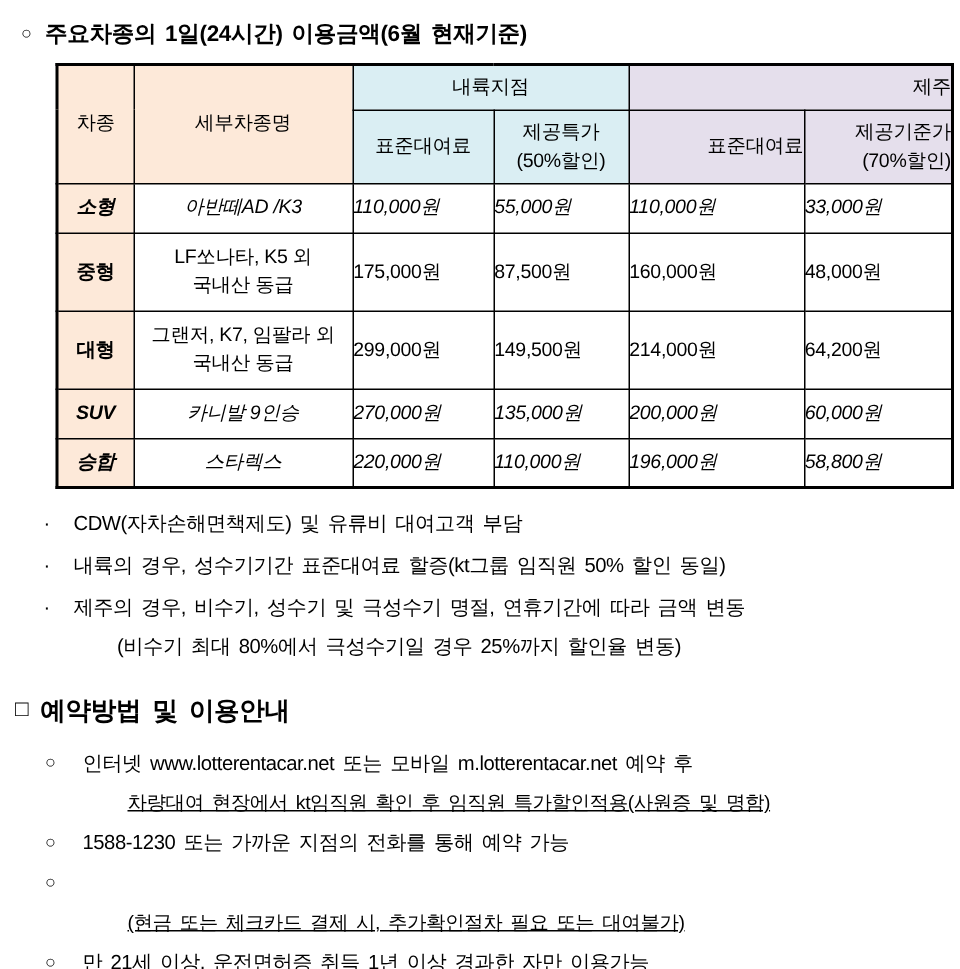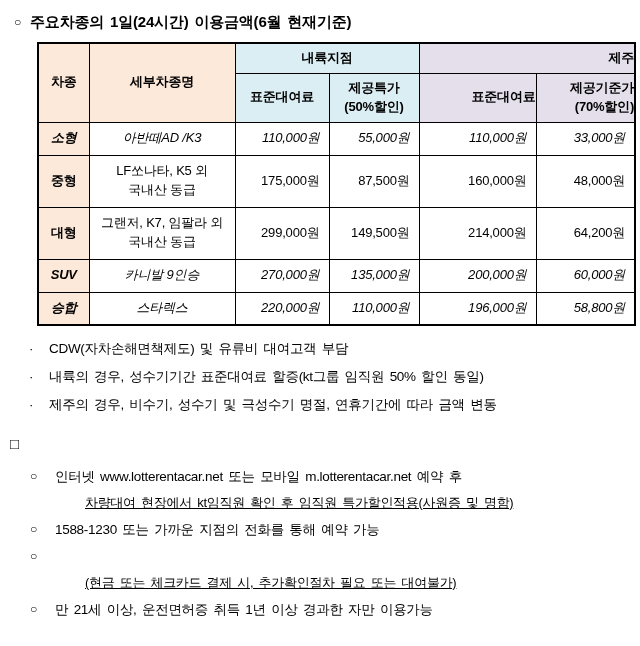--- a/index.html
+++ b/index.html
@@ -33,31 +33,31 @@
     border-collapse:collapse;table-layout:fixed;
     margin:10px 0 0 37px;width:597px;
     border:2px solid var(--ink);
   }
   th,td{
     border:1px solid var(--ink);
     font-size:13px;line-height:1.45;
     vertical-align:middle;
     letter-spacing:-0.2px;
   }
-  th{font-weight:bold;text-align:center;}
+  th{font-weight:normal;text-align:center;}
   .bg-peach{background:var(--peach);}
   .bg-blue{background:var(--blue);}
   .bg-purple{background:var(--purple);text-align:right;}
   tr.group-row th{height:30px;}
   tr.sub-row th{height:49px;}
   tr.r-single td{height:33px;font-style:italic;}
   tr.r-double td{height:52px;}
   td.c-type{text-align:center;font-weight:bold;background:var(--peach);}
   td.c-detail{text-align:center;}
-  td.c-num{text-align:right;padding-right:9px;}
+  td.c-num{text-align:left;padding-right:9px;}
 
   
   .notes{margin:13px 0 0 29px;list-style:none;}
   .note{
     display:flex;font-size:13.5px;letter-spacing:-0.3px;word-spacing:2px;
     line-height:19px;margin-bottom:9px;
   }
   .note .dot{width:20px;flex:0 0 20px;text-align:left;}
   .note-cont{
     margin:-2px 0 9px 49px;
@@ -177,24 +177,26 @@
       <span>CDW(자차손해면책제도) 및 유류비 대여고객 부담</span>
     </li>
     <li class="note">
       <span class="dot">·</span>
       <span>내륙의 경우, 성수기기간 표준대여료 할증(kt그룹 임직원 50% 할인 동일)</span>
     </li>
     <li class="note">
       <span class="dot">·</span>
       <span>제주의 경우, 비수기, 성수기 및 극성수기 명절, 연휴기간에 따라 금액 변동</span>
     </li>
+    <li class="note-cont">(비수기 최대 80%에서 극성수기일 경우 25%까지 할인율 변동)</li>
   </ul>
 
   <div class="h2">
     <span class="marker-square">□</span>
+    <span>예약방법 및 이용안내</span>
   </div>
 
   <div class="bullets">
 
     <div class="bullet">
       <span class="ring">○</span>
       <span><span>인터넷 </span><span class="b">www.lotterentacar.net</span><span> 또는 모바일 </span><span class="b">m.lotterentacar.net</span><span> 예약 후</span></span>
     </div>
     <div class="bullet-cont">차량대여 현장에서 kt임직원 확인 후 임직원 특가할인적용(사원증 및 명함)</div>
 

